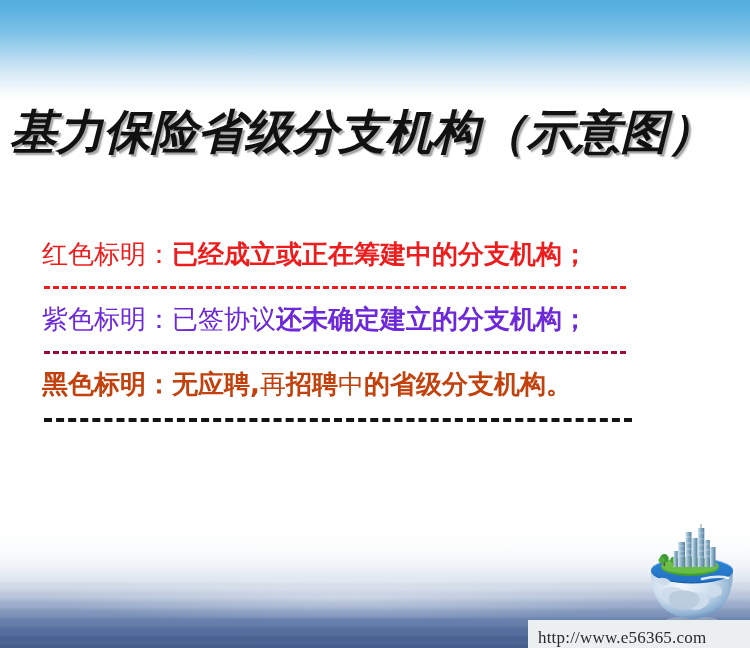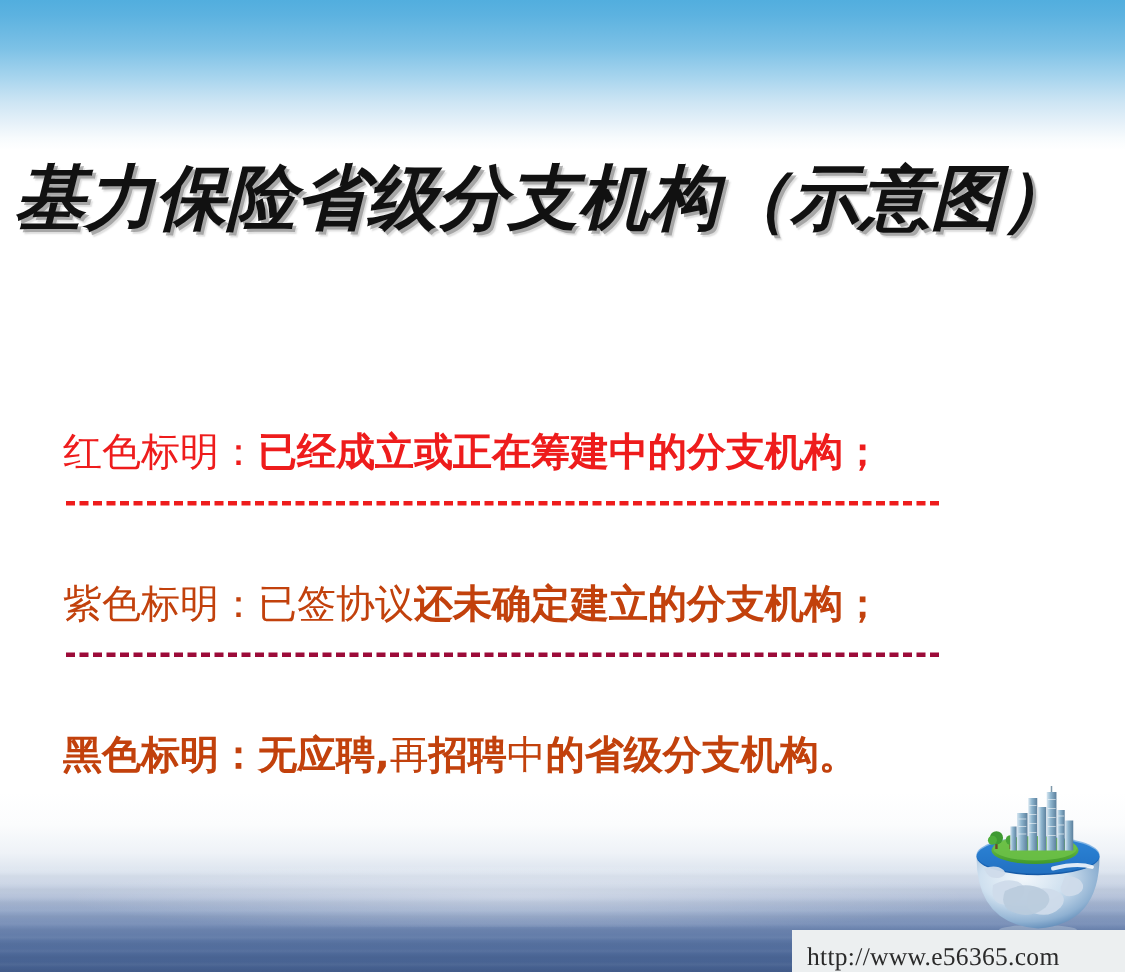--- a/index.html
+++ b/index.html
@@ -86,34 +86,34 @@
     text-shadow:2px 2px 0 rgba(120,120,120,0.55),
                 3px 3px 1px rgba(150,150,150,0.30);
   }
 
   
   #legend {
     position:absolute;
     left:42px; top:236px;
     width:640px;
   }
-  .legend-row { position:relative;margin-top:48px; }
+  .legend-row { position:relative; }
 
   .legend-text {
     font-family:"DejaVu Sans","Liberation Sans",sans-serif;
     font-size:26px;
     line-height:36px;
     white-space:nowrap;
   }
   .legend-text .lead   { font-weight:400; }
   .legend-text .strong { font-weight:bold; }
   .legend-text .thin   { font-weight:400; }
 
   .row-red    .legend-text { color:#EE1C1C; }
-  .row-purple .legend-text { color:#c2410c; }
+  .row-purple .legend-text { color:#6d28d9; }
   .row-black  .legend-text { color:#c2410c; }
 
   
   .divider {
     height:0;
     border-top-style:dashed;
     margin-left:2px;
   }
   .divider-red {
     width:582px;

